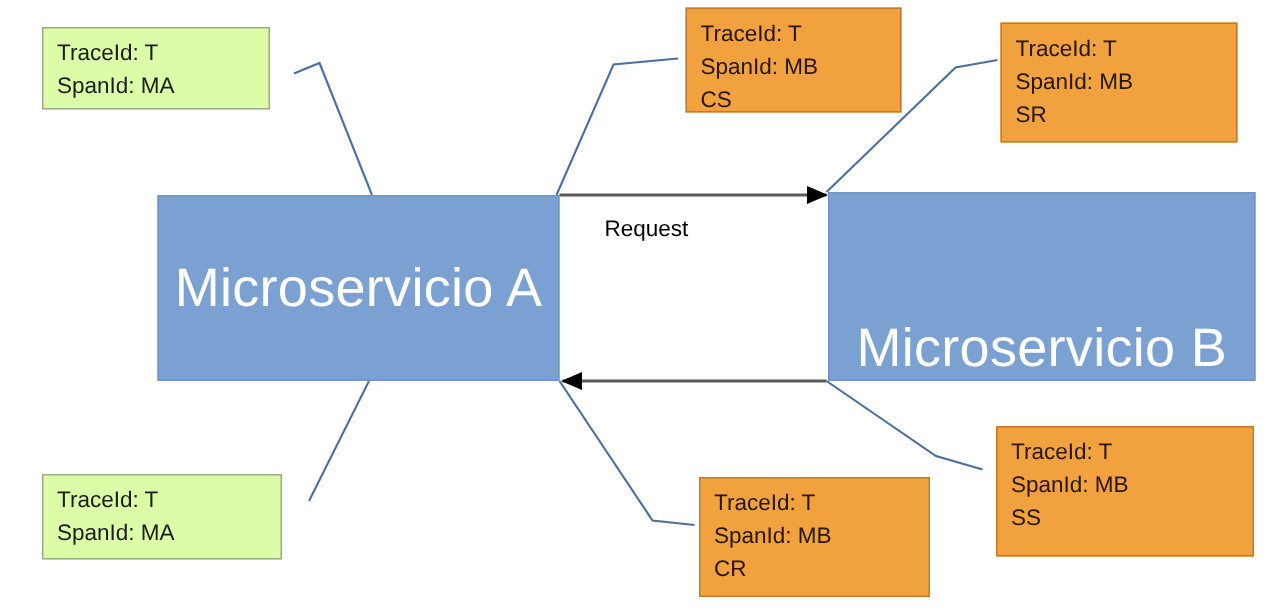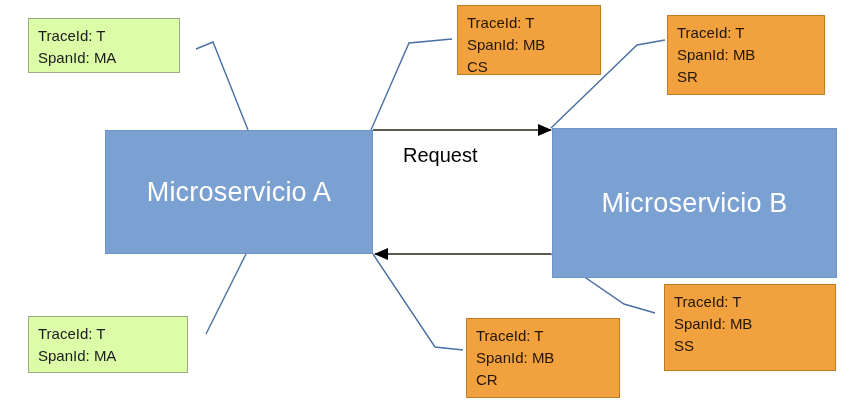--- a/index.html
+++ b/index.html
@@ -31,27 +31,27 @@
     position: absolute;
     background: #7ba0d2;
     border: 1px solid #6f94c6;
     display: flex;
     align-items: center;
     justify-content: center;
     box-sizing: border-box;
   }
   .service-label {
     color: #ffffff;
-    font-size: 27px;
+    font-size: 36px;
     font-family: "Liberation Sans", sans-serif;
     letter-spacing: 0.2px;
     white-space: nowrap;
   }
   #service-a { left: 105px; top: 130px; width: 268px; height: 124px; }
-  #service-b { left: 552px; top: 128px; width: 285px; height: 150px; }
+  #service-b { left: 552px; top: 128px; width: 285px; height: 126px; align-items: flex-end; }
 
   .note {
     position: absolute;
     box-sizing: border-box;
     padding: 6px 9px 5px 9px;
     font-size: 15px;
     line-height: 1.48;
     color: #000000;
     white-space: pre-line;
   }
@@ -67,21 +67,21 @@
   }
   #note-a-top    { left: 28px;  top: 18px;  width: 152px; height: 55px; }
   #note-a-bottom { left: 28px;  top: 316px; width: 160px; height: 57px; }
   #note-cs       { left: 457px; top: 5px;   width: 144px; height: 70px; }
   #note-sr       { left: 667px; top: 15px;  width: 158px; height: 80px; }
   #note-cr       { left: 466px; top: 318px; width: 154px; height: 80px; }
   #note-ss       { left: 664px; top: 284px; width: 172px; height: 87px; }
 
   .flow-label {
     position: absolute;
-    font-size: 20px;
+    font-size: 15px;
     color: #000000;
     white-space: nowrap;
   }
   #label-request  { left: 403px; top: 144px; }
   #label-response { left: 403px; top: 213px; }
 </style>
 </head>
 <body>
 
 <div id="canvas">

